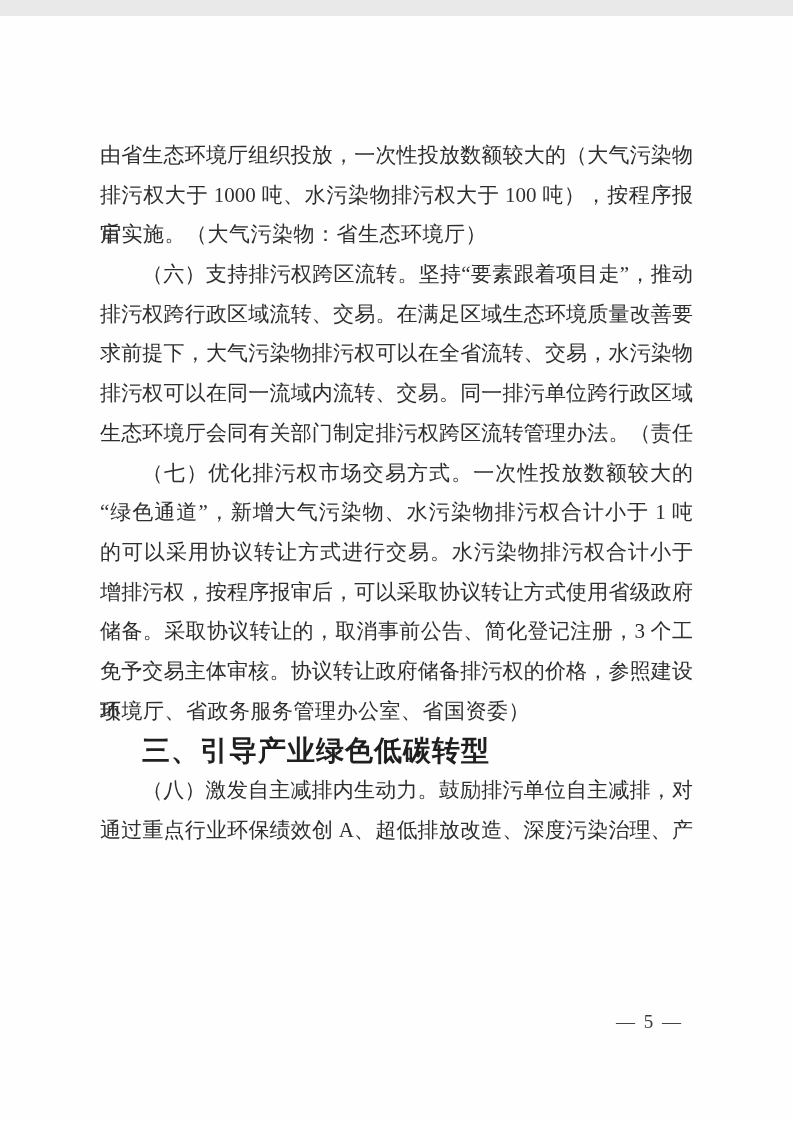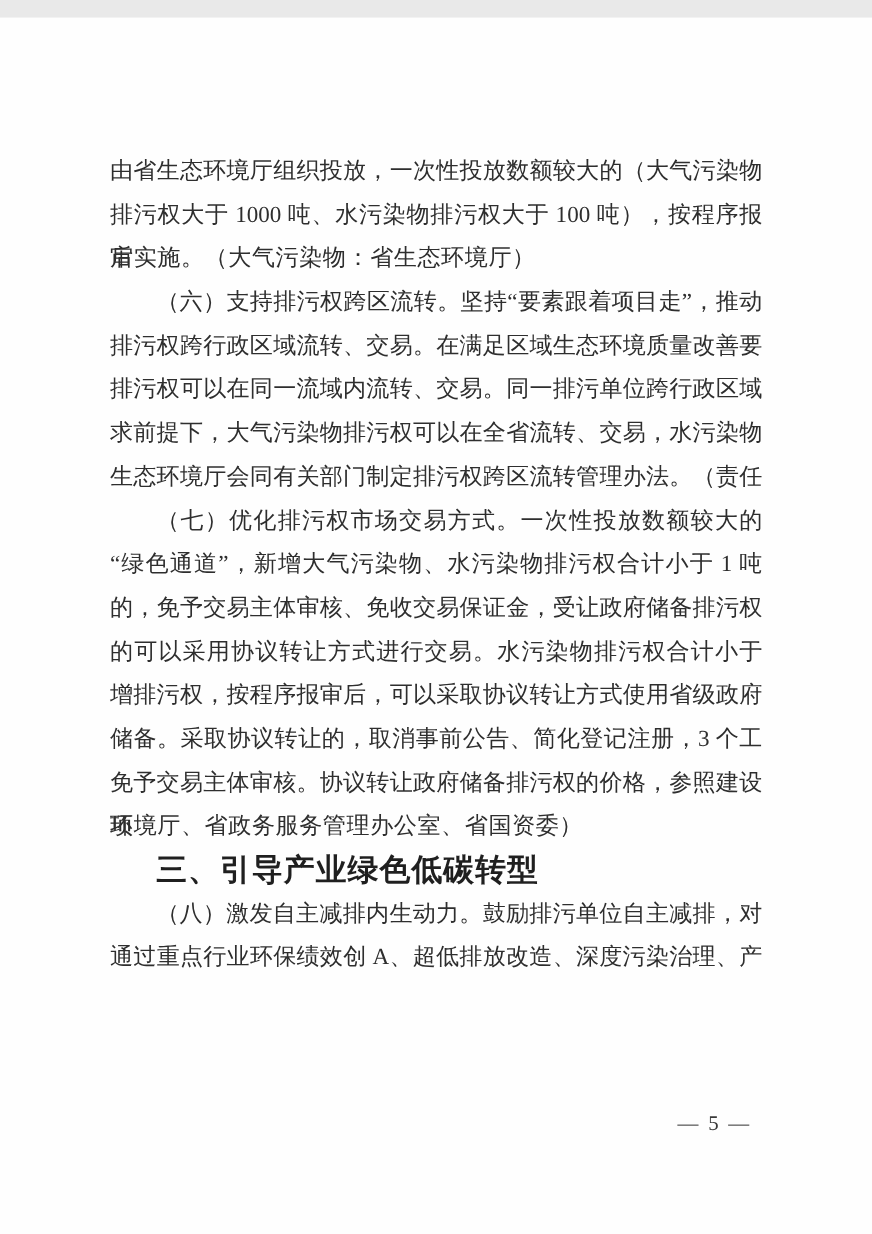--- a/index.html
+++ b/index.html
@@ -63,26 +63,25 @@
 </head>
 <body>
 
 <div class="page">
   <div class="text-block" id="lines-container">
       <div class="line justify">由省生态环境厅组织投放，一次性投放数额较大的（大气污染物</div>
       <div class="line justify">排污权大于 1000 吨、水污染物排污权大于 100 吨），按程序报审</div>
       <div class="line left">后实施。（大气污染物：省生态环境厅）</div>
       <div class="line justify indent">（六）支持排污权跨区流转。坚持“要素跟着项目走”，推动</div>
       <div class="line justify">排污权跨行政区域流转、交易。在满足区域生态环境质量改善要</div>
+      <div class="line justify">求前提下，大气污染物排污权可以在全省流转、交易，水污染物</div>
       <div class="line justify">排污权可以在同一流域内流转、交易。同一排污单位跨行政区域</div>
-      <div class="line justify">求前提下，大气污染物排污权可以在全省流转、交易，水污染物</div>
       <div class="line justify">生态环境厅会同有关部门制定排污权跨区流转管理办法。（责任</div>
       <div class="line justify indent">（七）优化排污权市场交易方式。一次性投放数额较大的</div>
       <div class="line justify">“绿色通道”，新增大气污染物、水污染物排污权合计小于 1 吨</div>
-      <div class="line justify">的，免予交易主体审核、免收交易保证金，受让政府储备排污权</div>
       <div class="line justify">的可以采用协议转让方式进行交易。水污染物排污权合计小于</div>
       <div class="line justify">增排污权，按程序报审后，可以采取协议转让方式使用省级政府</div>
       <div class="line justify">储备。采取协议转让的，取消事前公告、简化登记注册，3 个工</div>
       <div class="line justify">免予交易主体审核。协议转让政府储备排污权的价格，参照建设项</div>
       <div class="line left">环境厅、省政务服务管理办公室、省国资委）</div>
       <div class="line left indent heading">三、引导产业绿色低碳转型</div>
       <div class="line justify indent">（八）激发自主减排内生动力。鼓励排污单位自主减排，对</div>
       <div class="line justify">通过重点行业环保绩效创 A、超低排放改造、深度污染治理、产</div>
     </div>
   <div class="page-number">— 5 —</div>

